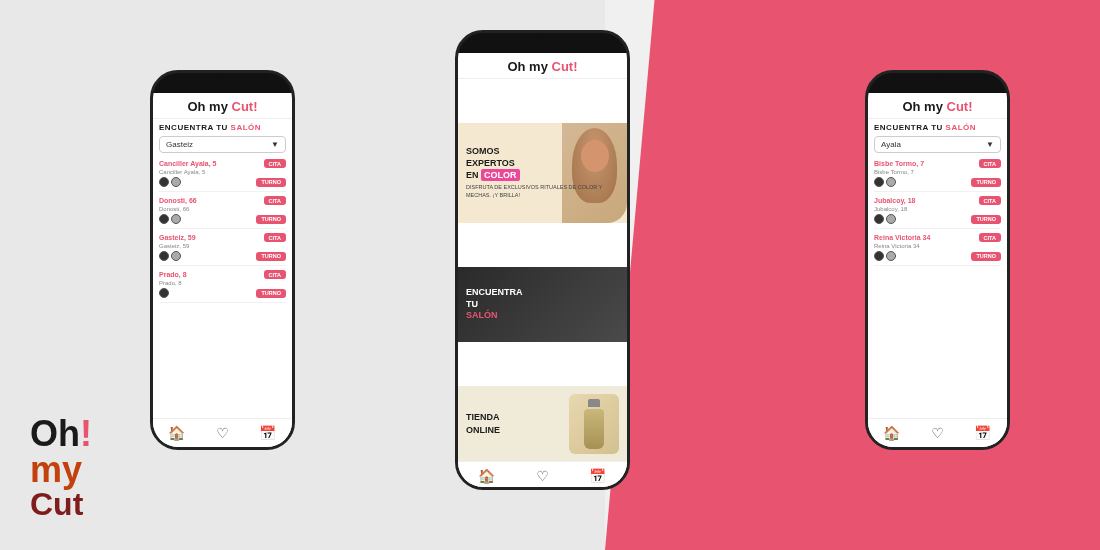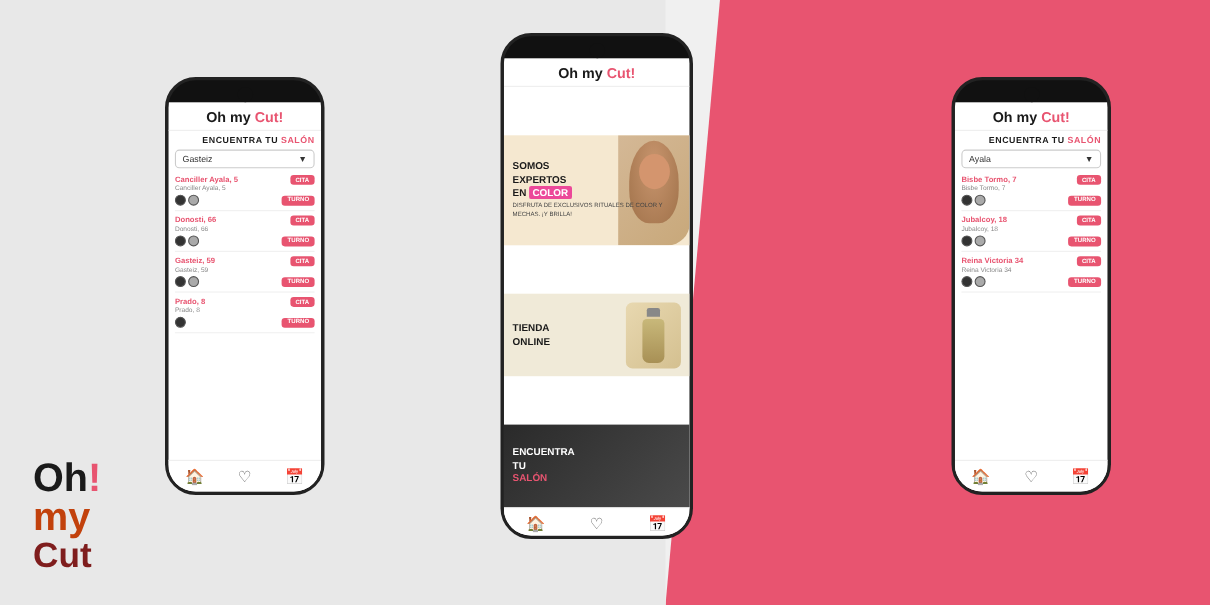--- a/index.html
+++ b/index.html
@@ -128,21 +128,21 @@
     }
 
     
     .salon-screen {
       padding: 4px 6px;
       flex: 1;
       overflow: hidden;
     }
 
     .salon-title {
-      text-align: right;
+      text-align: left;
       font-size: 8px;
       font-weight: 900;
       color: #1a1a1a;
       letter-spacing: 0.5px;
       margin-bottom: 4px;
       text-transform: uppercase;
     }
     .salon-title .highlight { color: #e85470; }
 
     .salon-select {
@@ -503,38 +503,38 @@
 RITUALES DE COLOR Y MECHAS.
 ¡Y BRILLA!</div>
         </div>
         <div class="banner-model">
           <div class="model-hair">
             <div class="model-face"></div>
           </div>
         </div>
       </div>
 
-      <div class="center-banner center-banner-2">
-        <div class="center-banner-2-text">
-          <div class="tienda-title">TIENDA</div>
-          <div class="tienda-online">ONLINE</div>
-        </div>
-        <div class="tienda-img">
-          <div style="display:flex;flex-direction:column;align-items:center;gap:2px;">
-            <div class="bottle-cap"></div>
-            <div class="bottle-shape"></div>
-          </div>
-        </div>
-      </div>
-
       <div class="center-banner center-banner-3">
         <div class="salon-find-text">
           <div>ENCUENTRA</div>
           <div>TU</div>
           <span class="highlight">SALÓN</span>
+        </div>
+      </div>
+
+      <div class="center-banner center-banner-2">
+        <div class="center-banner-2-text">
+          <div class="tienda-title">TIENDA</div>
+          <div class="tienda-online">ONLINE</div>
+        </div>
+        <div class="tienda-img">
+          <div style="display:flex;flex-direction:column;align-items:center;gap:2px;">
+            <div class="bottle-cap"></div>
+            <div class="bottle-shape"></div>
+          </div>
         </div>
       </div>
 
 
       <div class="phone-bottom-nav">
         <span class="nav-icon">🏠</span>
         <span class="nav-icon">♡</span>
         <span class="nav-icon">📅</span>
       </div>
     </div>

